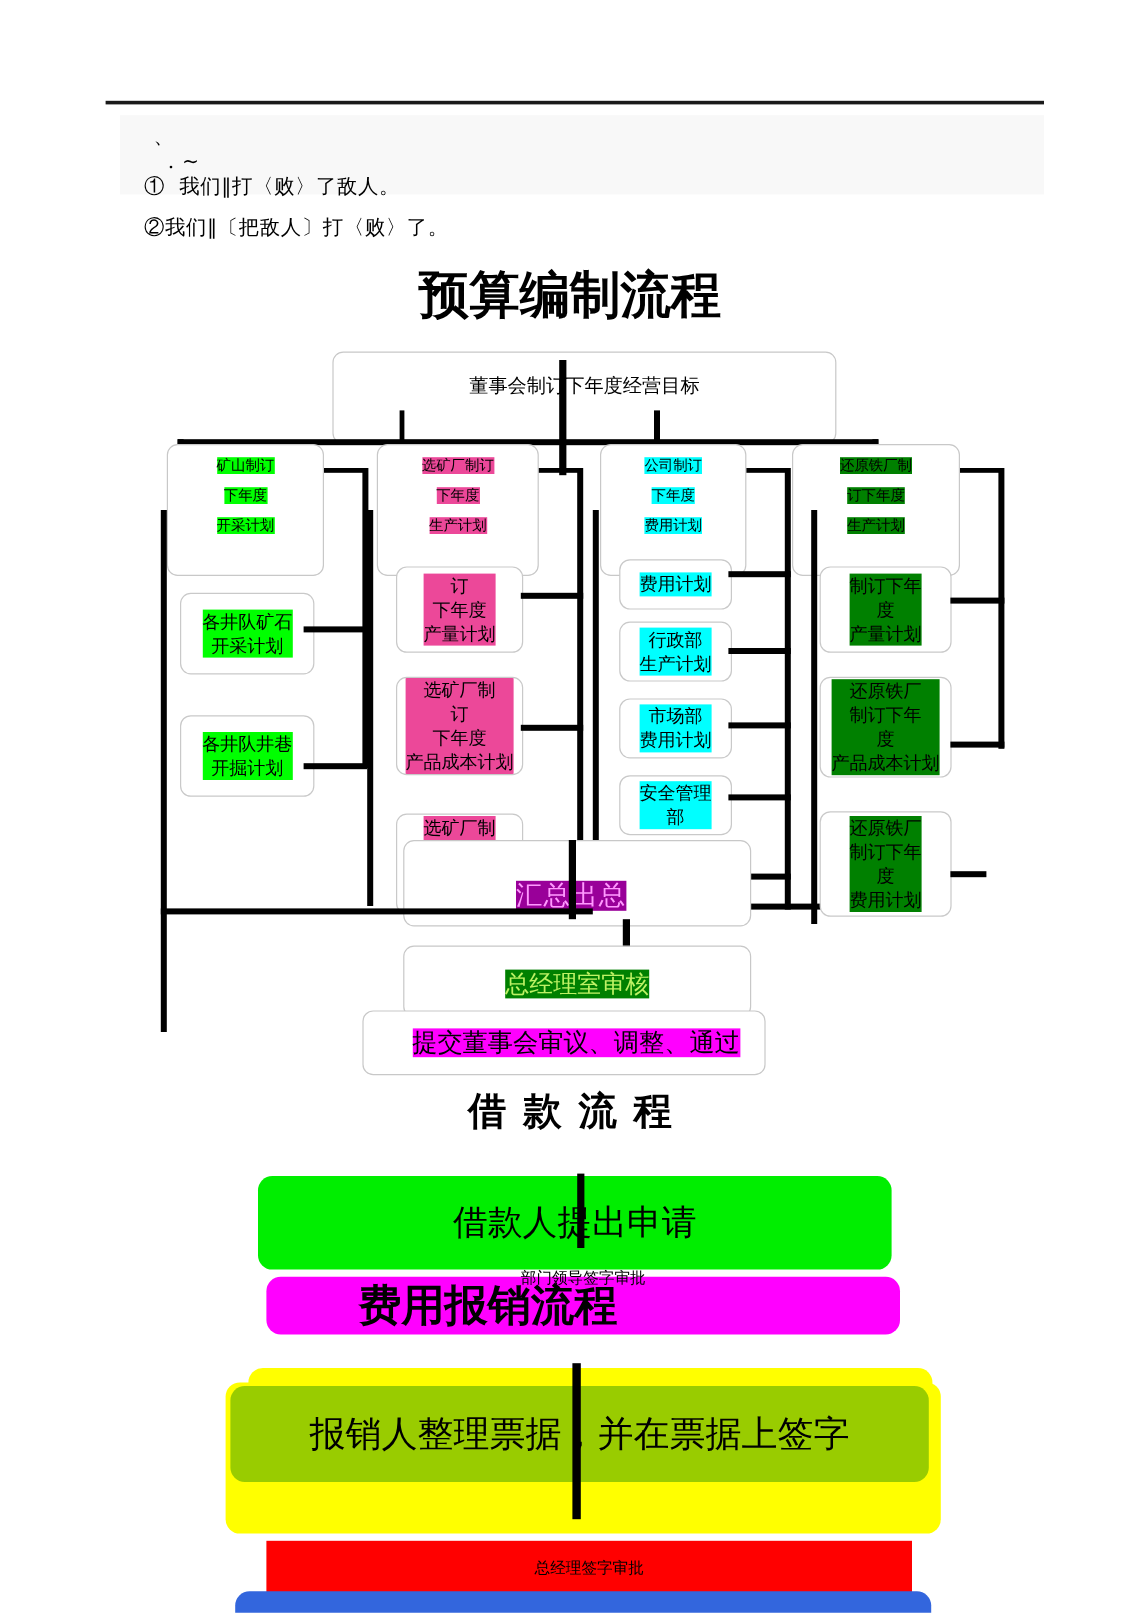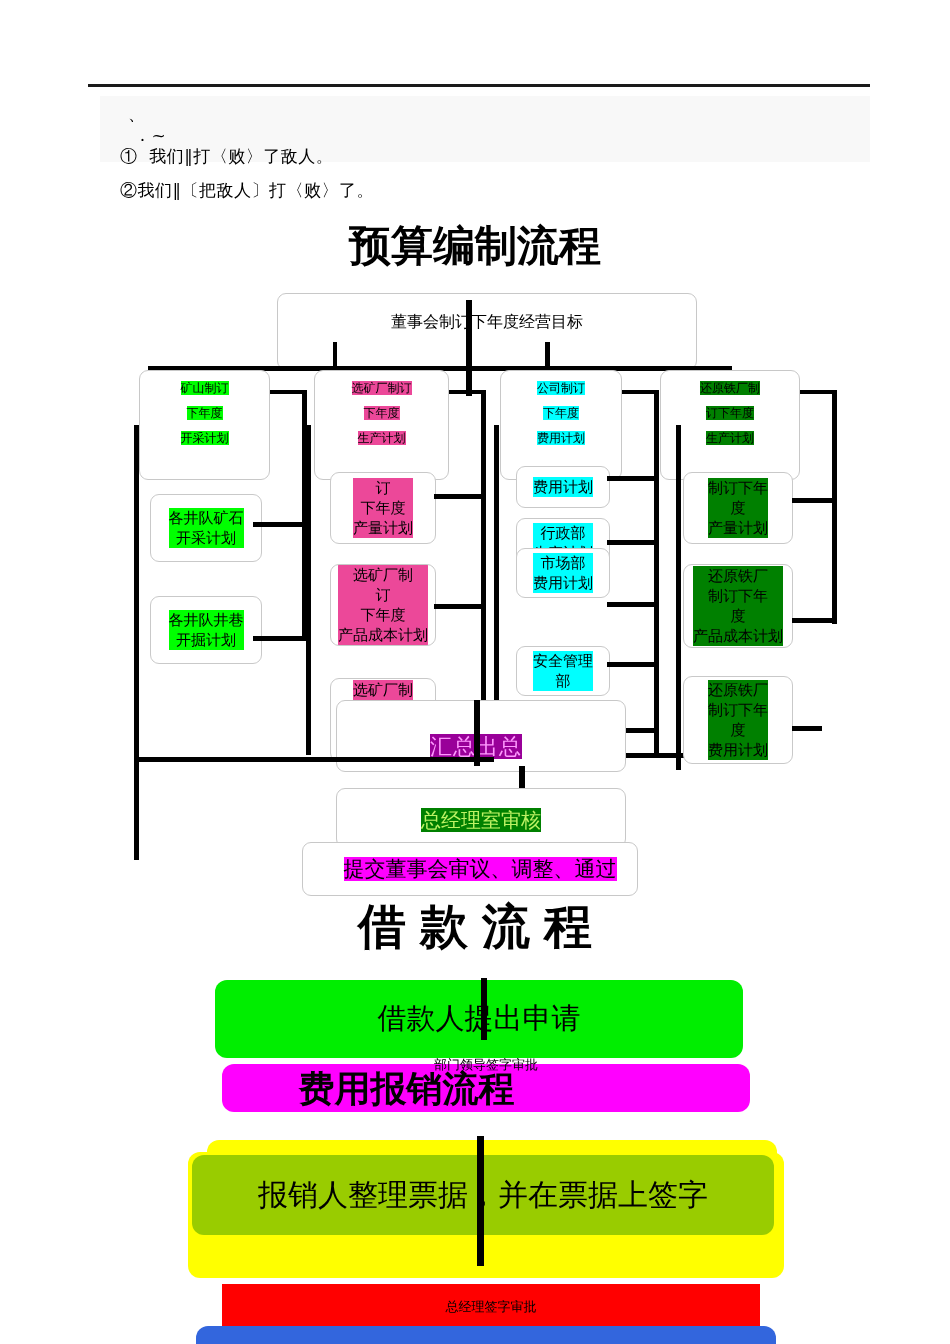--- a/index.html
+++ b/index.html
@@ -7,21 +7,21 @@
        font-family:"DejaVu Sans","Liberation Sans",sans-serif;color:#000;}
   .abs{position:absolute;}
   
   #hdr-rule{left:88px;top:84px;width:782px;height:3px;background:#1a1a1a;}
   #hdr-band{left:100px;top:96px;width:770px;height:66px;background:#f8f8f8;}
   .hdr-txt{font-family:"DejaVu Serif","Liberation Serif",serif;font-size:17px;
            line-height:21px;letter-spacing:.5px;white-space:pre;}
   
   .bigtitle{font-weight:bold;white-space:pre;text-align:center;}
   #title-budget{left:0;top:216px;width:950px;font-size:42px;line-height:60px;}
-  #title-loan{left:0;top:898px;width:950px;font-size:48px;line-height:56px;letter-spacing:14px;text-indent:14px;}
+  #title-loan{left:0;top:898px;width:950px;font-size:32px;line-height:56px;letter-spacing:14px;text-indent:14px;}
   #title-reimb{left:0;top:1058px;width:813px;font-size:36px;line-height:62px;}
   
   .shell{border:1px solid #c8c8c8;border-radius:9px;background:#fff;box-sizing:border-box;}
   .cellbox{border:1px solid #c9c9c9;border-radius:9px;background:#fff;box-sizing:border-box;
            display:flex;align-items:center;justify-content:center;text-align:center;}
   .hl{font-family:"DejaVu Serif","Liberation Serif",serif;font-size:12px;line-height:25px;
       font-weight:normal;white-space:pre-line;display:inline;}
   .hl-sm{font-size:15px;line-height:20px;}
   
   .g  {background:#00ff00;}
@@ -121,21 +121,21 @@
 下年度
 费用计划</span>
 </div>
 <div class="abs cellbox" style="left:516px;top:466px;width:94px;height:42px;overflow:hidden;">
   <span class="hl hl-sm c">费用计划</span>
 </div>
 <div class="abs cellbox" style="left:516px;top:518px;width:94px;height:50px;">
   <span class="hl hl-sm c">行政部
 生产计划</span>
 </div>
-<div class="abs cellbox" style="left:516px;top:548px;width:94px;height:50px;">
+<div class="abs cellbox" style="left:516px;top:582px;width:94px;height:50px;">
   <span class="hl hl-sm c">市场部
 费用计划</span>
 </div>
 <div class="abs cellbox" style="left:516px;top:646px;width:94px;height:50px;">
   <span class="hl hl-sm c">安全管理
 部</span>
 </div>
 <div class="abs cellbox" style="left:516px;top:710px;width:94px;height:56px;">
   <span class="hl hl-sm c">财务部
 费用计划</span>

